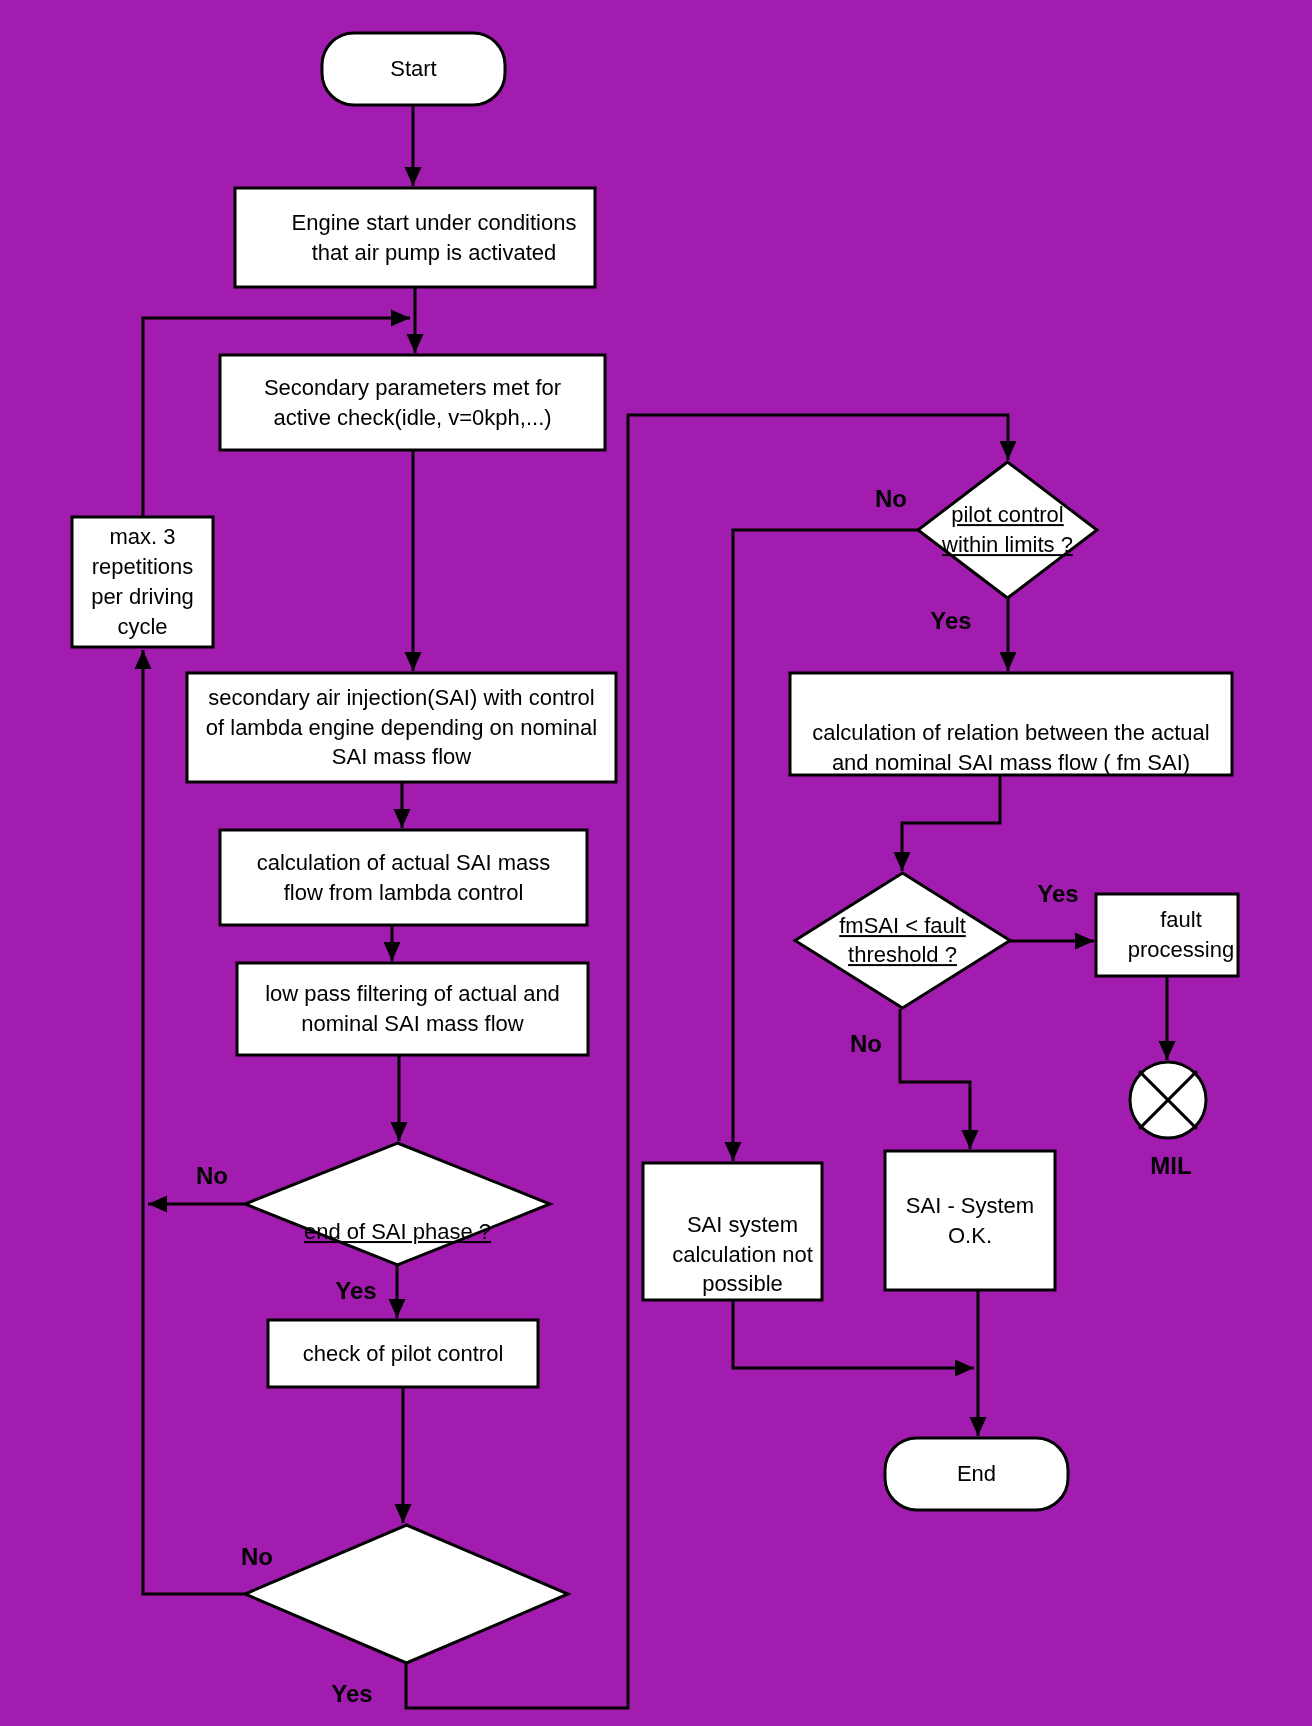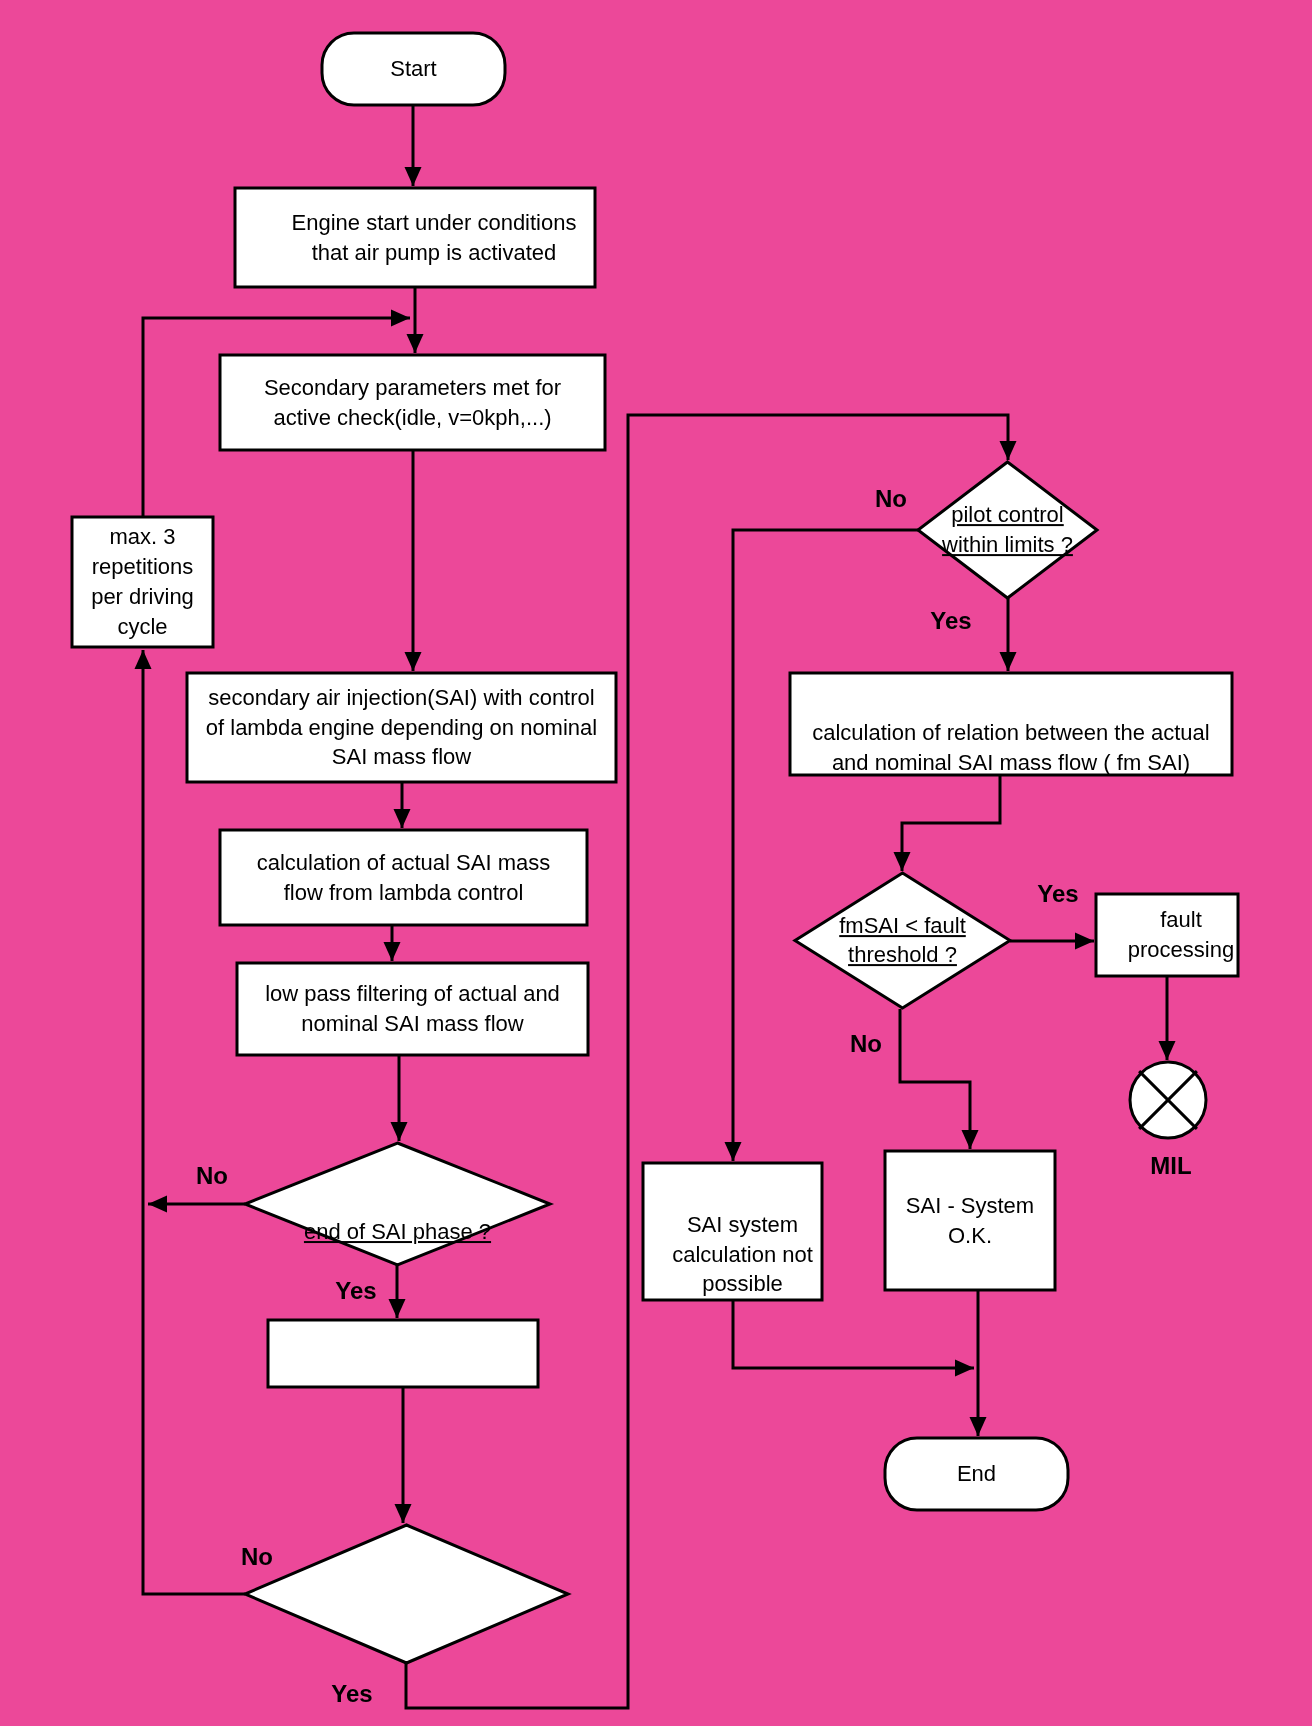--- a/index.html
+++ b/index.html
@@ -1,16 +1,16 @@
 <!DOCTYPE html>
 <html><head>
 <meta charset="utf-8">
 <style>
   html,body{margin:0;padding:0;background:#ffffff;}
-  #canvas{position:relative;width:1312px;height:1726px;background:#ec4899;overflow:hidden;}
+  #canvas{position:relative;width:1312px;height:1726px;background:#a21caf;overflow:hidden;}
   #fc-svg{position:absolute;left:0;top:0;width:1312px;height:1726px;}
   #fc-labels{position:absolute;left:0;top:0;width:1312px;height:1726px;}
   .fc-line{fill:none;stroke:#000000;stroke-width:3px;}
   .fc-shape{fill:#ffffff;stroke:#000000;stroke-width:3px;}
   .fc-arrow{fill:#000000;stroke:none;}
   .fc-label{position:absolute;font:22px/1.36 "Liberation Sans", sans-serif;color:#000000;
             white-space:pre-line;text-align:center;}
   .fc-box{display:flex;align-items:center;justify-content:center;box-sizing:border-box;padding:0 4px;}
   .fc-center{transform:translate(-50%,-50%);text-decoration:underline;}
   .fc-edge-label{position:absolute;transform:translate(-50%,-50%);
@@ -93,20 +93,21 @@
 per driving
 cycle</div>
       <div class="fc-label fc-box" style="left: 187px; top: 673px; width: 429px; height: 109px;">secondary air injection(SAI) with control
 of lambda engine depending on nominal
 SAI mass flow</div>
       <div class="fc-label fc-box" style="left: 220px; top: 830px; width: 367px; height: 95px;">calculation of actual SAI mass
 flow from lambda control</div>
       <div class="fc-label fc-box" style="left: 237px; top: 963px; width: 351px; height: 92px;">low pass filtering of actual and
 nominal SAI mass flow</div>
       <div class="fc-label fc-center" style="left: 397.5px; top: 1204px; width: 274.5px; margin-top: 28px;">end of SAI phase ?</div>
+      <div class="fc-label fc-box" style="left: 268px; top: 1320px; width: 270px; height: 67px;">check of pilot control</div>
       <div class="fc-label fc-center" style="left: 1007.5px; top: 530px; width: 161.1px;">pilot control
 within limits ?</div>
       <div class="fc-label fc-box" style="left: 790px; top: 673px; width: 442px; height: 84px; margin-top: 33px;">calculation of relation between the actual
 and nominal SAI mass flow ( fm SAI)</div>
       <div class="fc-label fc-center" style="left: 902.5px; top: 940.5px; width: 193.5px;">fmSAI &lt; fault
 threshold ?</div>
       <div class="fc-label fc-box" style="left: 1096px; top: 894px; width: 170px; height: 82px;">fault
 processing</div>
       <div class="fc-label fc-box" style="left: 885px; top: 1151px; width: 170px; height: 139px;">SAI - System
 O.K.</div>

